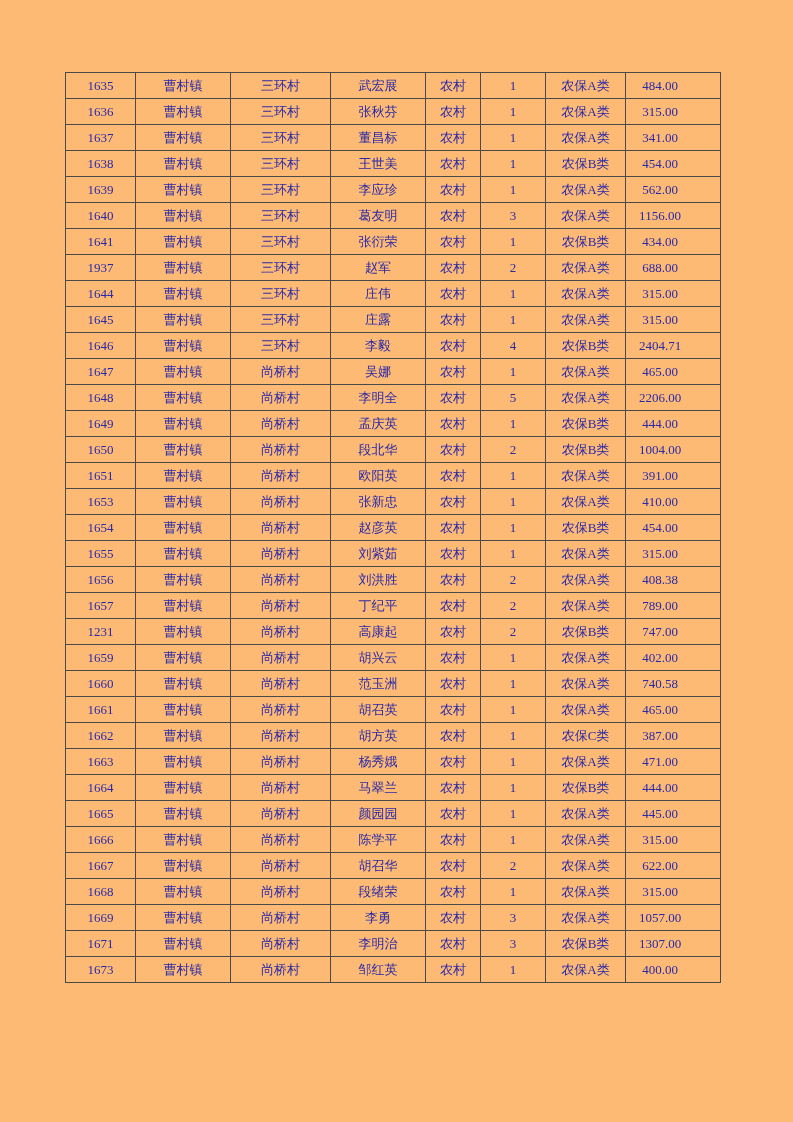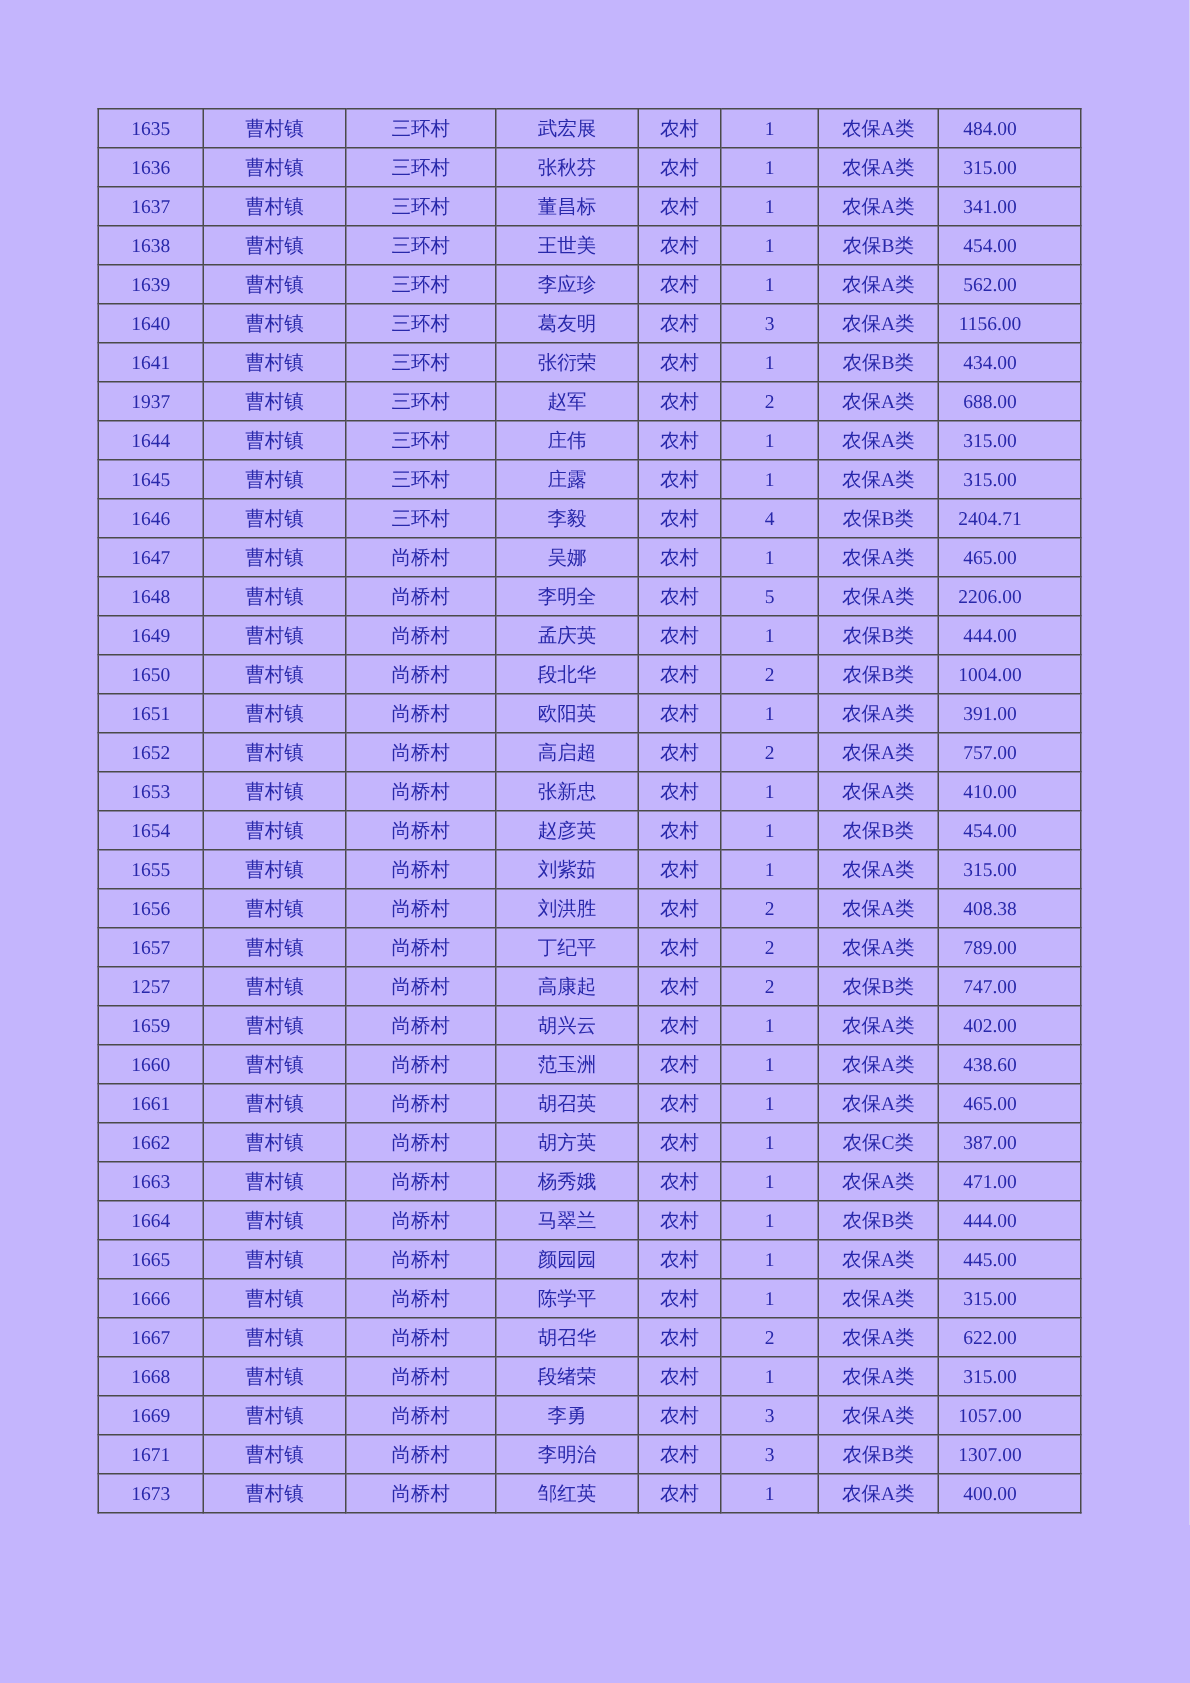--- a/index.html
+++ b/index.html
@@ -41,21 +41,21 @@
   col.c-village  { width: 100px; }
   col.c-name     { width: 95px; }
   col.c-residence{ width: 55px; }
   col.c-count    { width: 65px; }
   col.c-category { width: 80px; }
   col.c-amount   { width: 95px; }
 </style>
 </head>
 <body>
 
-<div class="page" style="background: #c4b5fd;">
+<div class="page" style="background: #fdba74;">
   <table class="data-table">
     <colgroup>
       <col class="c-serial">
       <col class="c-town">
       <col class="c-village">
       <col class="c-name">
       <col class="c-residence">
       <col class="c-count">
       <col class="c-category">
       <col class="c-amount">
@@ -215,30 +215,20 @@
           <td class="col-serial">1651</td>
           <td class="col-town">曹村镇</td>
           <td class="col-village">尚桥村</td>
           <td class="col-name">欧阳英</td>
           <td class="col-residence">农村</td>
           <td class="col-count">1</td>
           <td class="col-category">农保A类</td>
           <td class="col-amount">391.00</td>
         </tr>
         <tr>
-          <td class="col-serial">1652</td>
-          <td class="col-town">曹村镇</td>
-          <td class="col-village">尚桥村</td>
-          <td class="col-name">高启超</td>
-          <td class="col-residence">农村</td>
-          <td class="col-count">2</td>
-          <td class="col-category">农保A类</td>
-          <td class="col-amount">757.00</td>
-        </tr>
-        <tr>
           <td class="col-serial">1653</td>
           <td class="col-town">曹村镇</td>
           <td class="col-village">尚桥村</td>
           <td class="col-name">张新忠</td>
           <td class="col-residence">农村</td>
           <td class="col-count">1</td>
           <td class="col-category">农保A类</td>
           <td class="col-amount">410.00</td>
         </tr>
         <tr>
@@ -275,21 +265,21 @@
           <td class="col-serial">1657</td>
           <td class="col-town">曹村镇</td>
           <td class="col-village">尚桥村</td>
           <td class="col-name">丁纪平</td>
           <td class="col-residence">农村</td>
           <td class="col-count">2</td>
           <td class="col-category">农保A类</td>
           <td class="col-amount">789.00</td>
         </tr>
         <tr>
-          <td class="col-serial">1257</td>
+          <td class="col-serial">1231</td>
           <td class="col-town">曹村镇</td>
           <td class="col-village">尚桥村</td>
           <td class="col-name">高康起</td>
           <td class="col-residence">农村</td>
           <td class="col-count">2</td>
           <td class="col-category">农保B类</td>
           <td class="col-amount">747.00</td>
         </tr>
         <tr>
           <td class="col-serial">1659</td>
@@ -302,21 +292,21 @@
           <td class="col-amount">402.00</td>
         </tr>
         <tr>
           <td class="col-serial">1660</td>
           <td class="col-town">曹村镇</td>
           <td class="col-village">尚桥村</td>
           <td class="col-name">范玉洲</td>
           <td class="col-residence">农村</td>
           <td class="col-count">1</td>
           <td class="col-category">农保A类</td>
-          <td class="col-amount">438.60</td>
+          <td class="col-amount">740.58</td>
         </tr>
         <tr>
           <td class="col-serial">1661</td>
           <td class="col-town">曹村镇</td>
           <td class="col-village">尚桥村</td>
           <td class="col-name">胡召英</td>
           <td class="col-residence">农村</td>
           <td class="col-count">1</td>
           <td class="col-category">农保A类</td>
           <td class="col-amount">465.00</td>

